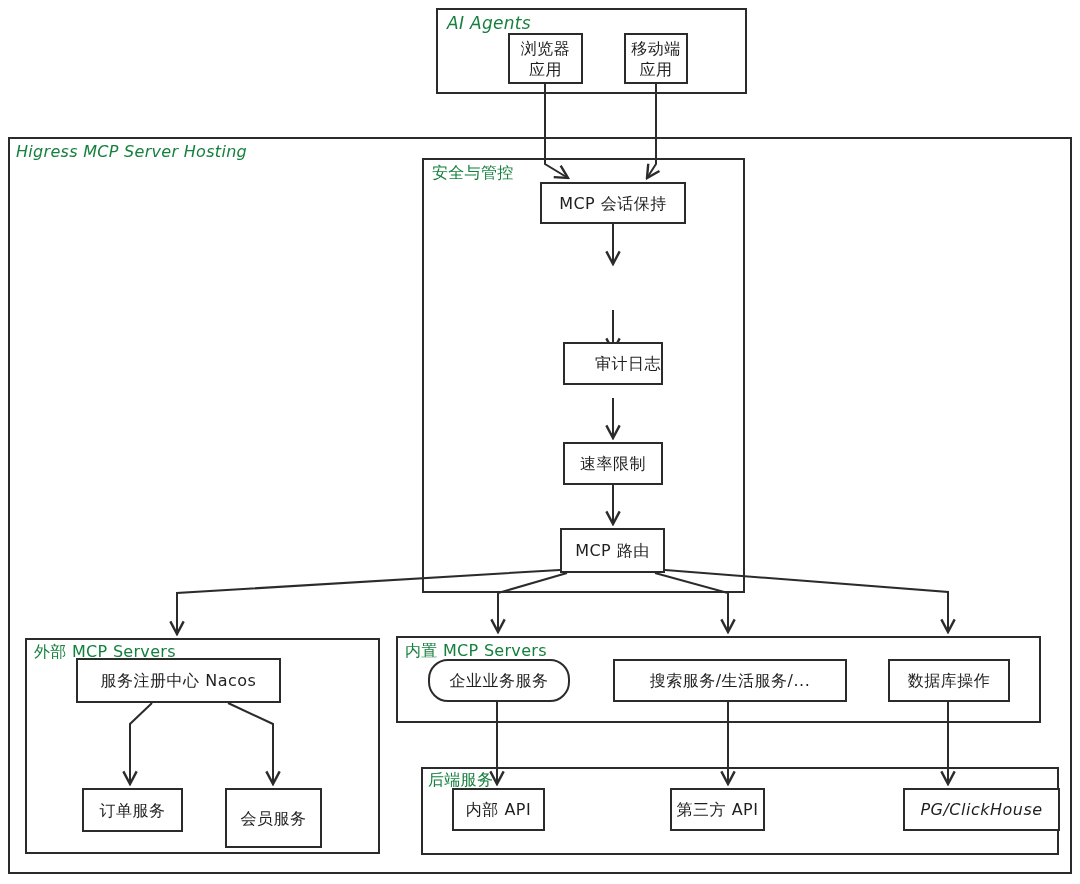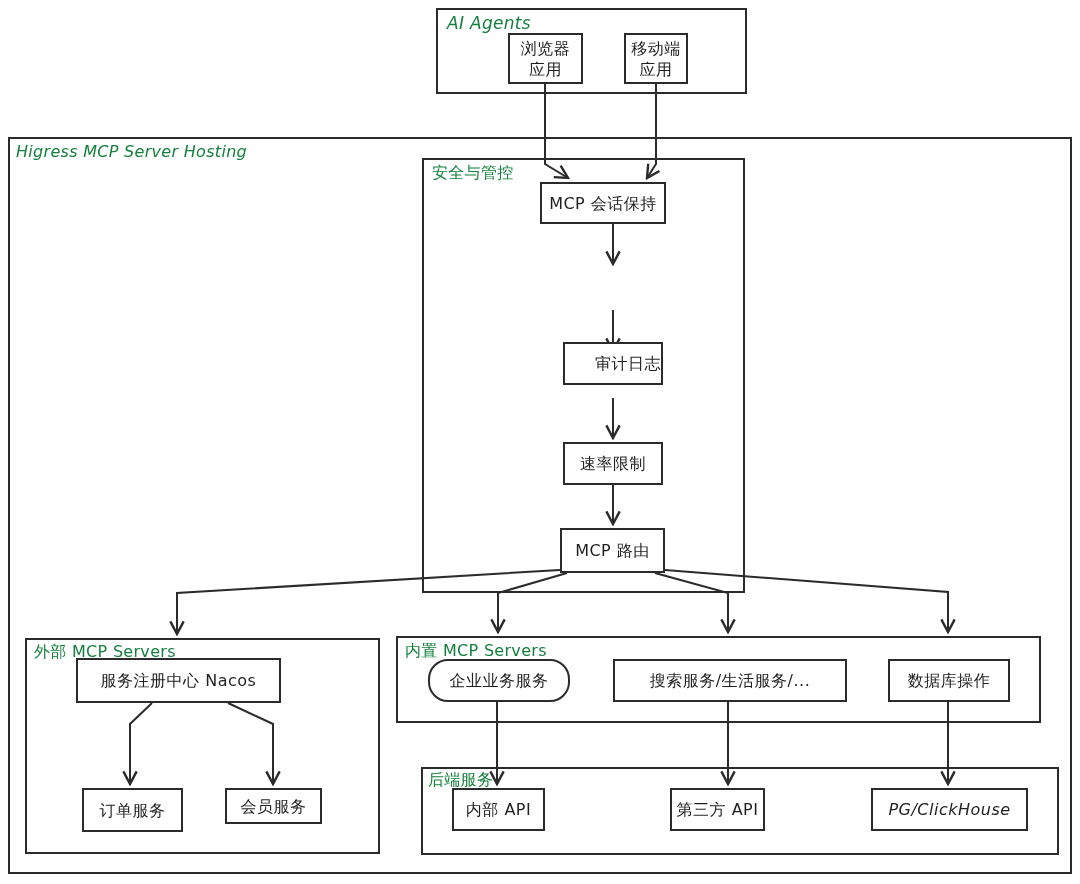--- a/index.html
+++ b/index.html
@@ -12,21 +12,21 @@
   .glabel{
     position:absolute;z-index:3;font-size:16px;line-height:20px;color:#15803d;
     white-space:nowrap;background:transparent;letter-spacing:.3px;
   }
   .glabel.en{font-style:italic;}
   .node{
     position:absolute;z-index:4;background:#ffffff;border:2px solid #2b2b2b;box-sizing:border-box;
     display:flex;flex-direction:column;align-items:center;justify-content:center;
     font-size:16px;line-height:21px;text-align:center;letter-spacing:.5px;white-space:nowrap;
   }
-  .node.en{font-style:italic;}
+  .node.en{font-style:italic;margin-left:32px;}
 </style>
 </head>
 <body>
 
 <div class="canvas">
 
   <div class="group" style="left:436px;top:8px;width:311px;height:86px;"></div>
   <div class="group" style="left:8px;top:137px;width:1064px;height:737px;"></div>
   <div class="group" style="left:422px;top:158px;width:323px;height:435px;"></div>
   <div class="group" style="left:25px;top:638px;width:355px;height:216px;"></div>
@@ -67,40 +67,40 @@
 
   <div class="node" style="left:508px;top:33px;width:75px;height:51px;">
     <span>浏览器</span>
     <span>应用</span>
   </div>
   <div class="node" style="left:624px;top:33px;width:64px;height:51px;">
     <span>移动端</span>
     <span>应用</span>
   </div>
 
-  <div class="node" style="left:540px;top:182px;width:126px;height:42px;">
+  <div class="node" style="left:540px;top:182px;width:146px;height:42px;">
     <span>MCP 会话保持</span>
   </div>
   <div class="node" style="left:563px;top:342px;width:100px;height:43px;align-items:flex-end;">
     <span>审计日志</span>
   </div>
   <div class="node" style="left:563px;top:442px;width:100px;height:43px;">
     <span>速率限制</span>
   </div>
   <div class="node" style="left:560px;top:528px;width:105px;height:45px;">
     <span>MCP 路由</span>
   </div>
 
   <div class="node" style="left:76px;top:658px;width:205px;height:45px;">
     <span>服务注册中心 Nacos</span>
   </div>
   <div class="node" style="left:82px;top:788px;width:101px;height:44px;">
     <span>订单服务</span>
   </div>
-  <div class="node" style="left:225px;top:788px;width:97px;height:36px;">
+  <div class="node" style="left:225px;top:788px;width:97px;height:60px;">
     <span>会员服务</span>
   </div>
 
   <div class="node" style="left:428px;top:659px;width:142px;height:43px;border-radius:20px;">
     <span>企业业务服务</span>
   </div>
   <div class="node" style="left:613px;top:659px;width:234px;height:43px;">
     <span>搜索服务/生活服务/...</span>
   </div>
   <div class="node" style="left:888px;top:659px;width:122px;height:43px;">

